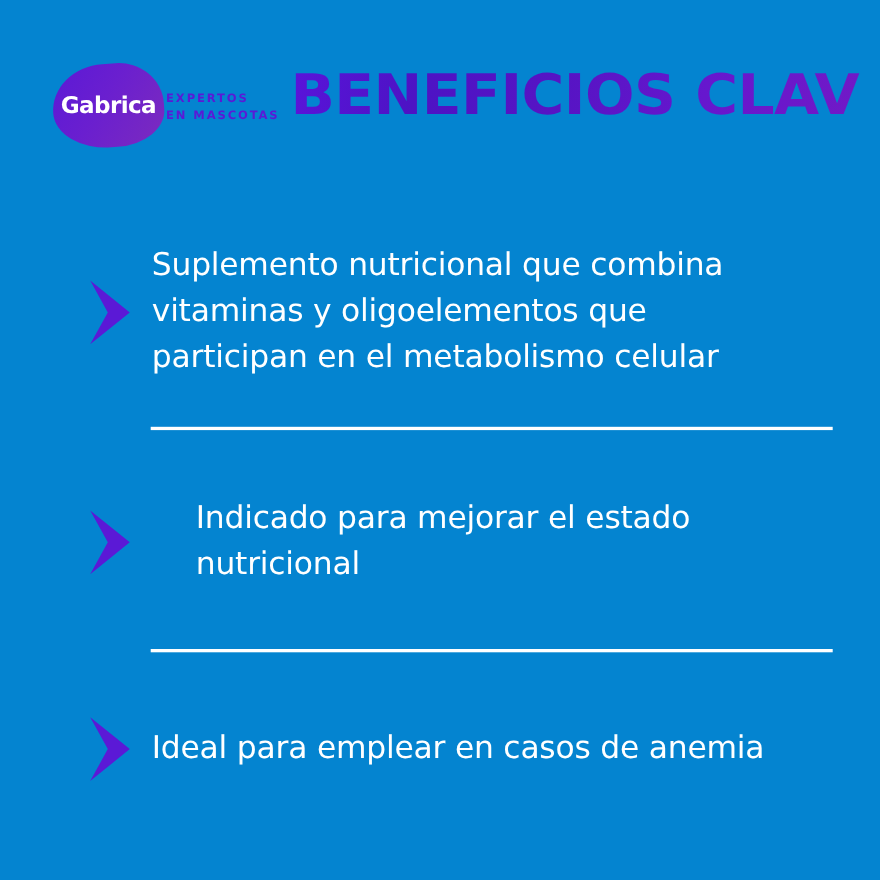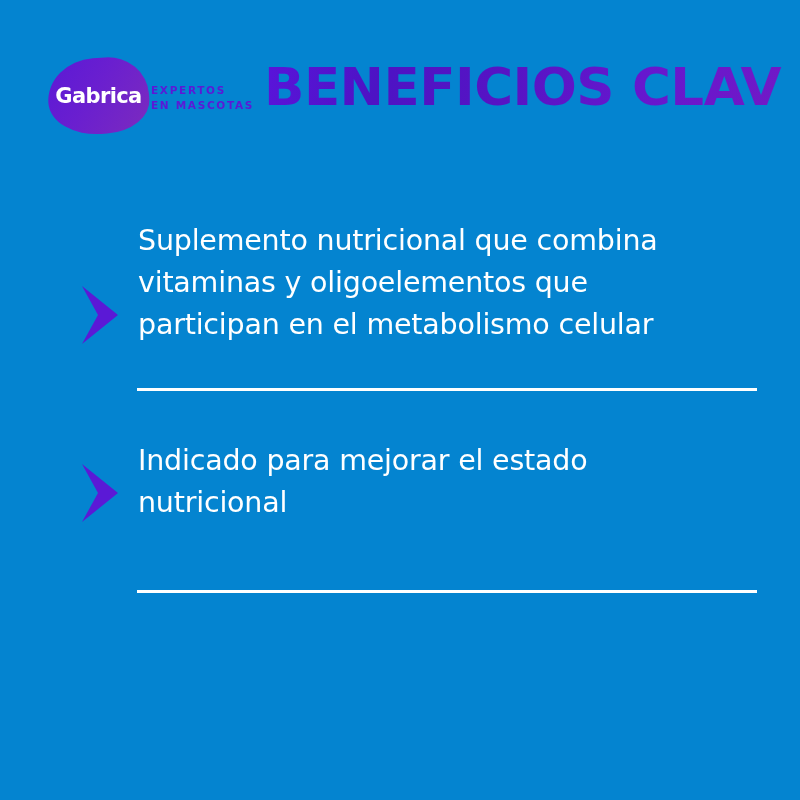--- a/index.html
+++ b/index.html
@@ -92,24 +92,24 @@
     position:absolute;
     left:0; top:150px;
     width:800px; height:650px;
   }
 
   .benefit-row {
     position:absolute;
     left:78px;
     width:690px;
     display:flex;
-    align-items:flex-end;
+    align-items:center;
   }
   .benefit-row.row-0 { top:70px; }
-  .benefit-row.row-1 { top:290px; }
+  .benefit-row.row-1 { top:300px;gap:40px; }
   .benefit-row.row-2 { top:498px; }
 
   .arrow-marker {
     flex:0 0 auto;
     width:42px; height:62px;
     margin-top:2px;
   }
   .arrow-marker svg { display:block; width:42px; height:62px; }
 
   .benefit-text {
@@ -173,13 +173,21 @@
       <svg viewBox="0 0 42 62" xmlns="http://www.w3.org/2000/svg">
         <path d="M4 2 L40 31 L4 60 L20 31 Z" fill="#5b19d6"></path>
       </svg>
     </span>
     <span class="benefit-text">Indicado para mejorar el estado
 nutricional</span>
   </div>
 
   <div class="divider div-1"></div>
 
+  <div class="benefit-row row-2">
+    <span class="arrow-marker">
+      <svg viewBox="0 0 42 62" xmlns="http://www.w3.org/2000/svg">
+        <path d="M4 2 L40 31 L4 60 L20 31 Z" fill="#5b19d6"></path>
+      </svg>
+    </span>
+    <span class="benefit-text">Ideal para emplear en casos de anemia</span>
+  </div>
 </div>
 
 </body></html>

